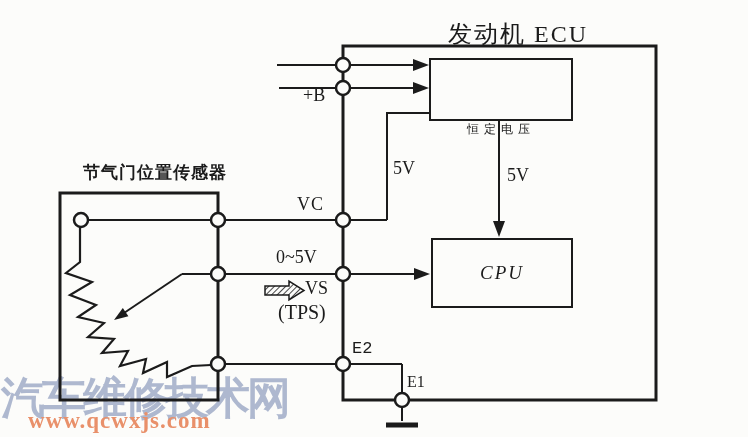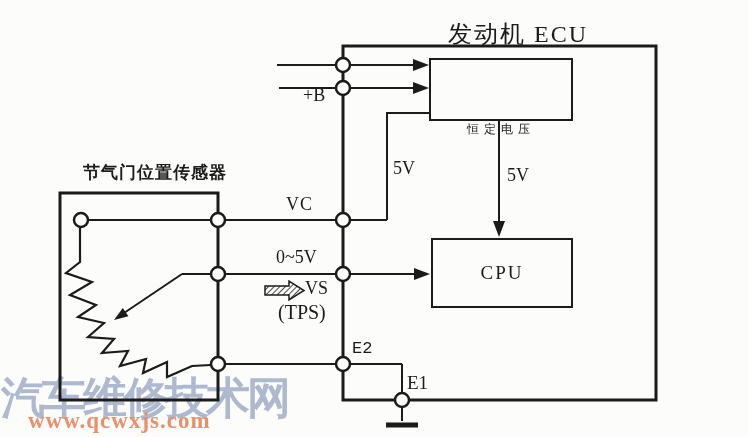--- a/index.html
+++ b/index.html
@@ -27,30 +27,30 @@
   .lbl-battery{left:268px;top:38px;font-size:20px;font-weight:bold;letter-spacing:1px;}
   .lbl-ecu-title{left:448px;top:21px;font-size:24px;letter-spacing:2px;}
   .lbl-plusb{left:303px;top:86px;font-size:18px;}
   .lbl-regulator{
     left:430px;top:59px;width:142px;height:61px;
     display:flex;align-items:center;justify-content:center;
     font-size:12px;letter-spacing:5px;margin-top:40px;
   }
   .lbl-5v-left{left:393px;top:159px;font-size:18px;}
   .lbl-5v-right{left:507px;top:166px;font-size:18px;}
-  .lbl-vc{left:286px;top:195px;font-size:18px;letter-spacing:1px;}
+  .lbl-vc{left:297px;top:195px;font-size:18px;letter-spacing:1px;}
   .lbl-range{left:276px;top:248px;font-size:18px;}
   .lbl-vs{left:305px;top:279px;font-size:18px;}
   .lbl-tps{left:278px;top:301px;font-size:20px;}
   .lbl-e2{left:352px;top:340px;font-size:17px;font-family:Liberation Mono, monospace;}
-  .lbl-e1{left:407px;top:373px;font-size:19px;}
+  .lbl-e1{left:407px;top:373px;font-size:16px;}
   .lbl-cpu{
     left:432px;top:239px;width:140px;height:68px;
     display:flex;align-items:center;justify-content:center;
-    font-size:19px;letter-spacing:2px;
+    font-size:19px;letter-spacing:2px;font-style:italic;
   }
   .lbl-sensor-title{left:55px;top:164px;font-size:17px;font-weight:bold;letter-spacing:1px;margin-left:28px;}
   .wm-name{
     position:absolute;z-index:1;
     left:1px;top:369px;
     font-size:44px;font-weight:bold;
     letter-spacing:-3px;
     color:var(--wm-name);
     font-family:"Liberation Serif", serif;
     opacity:.95;

